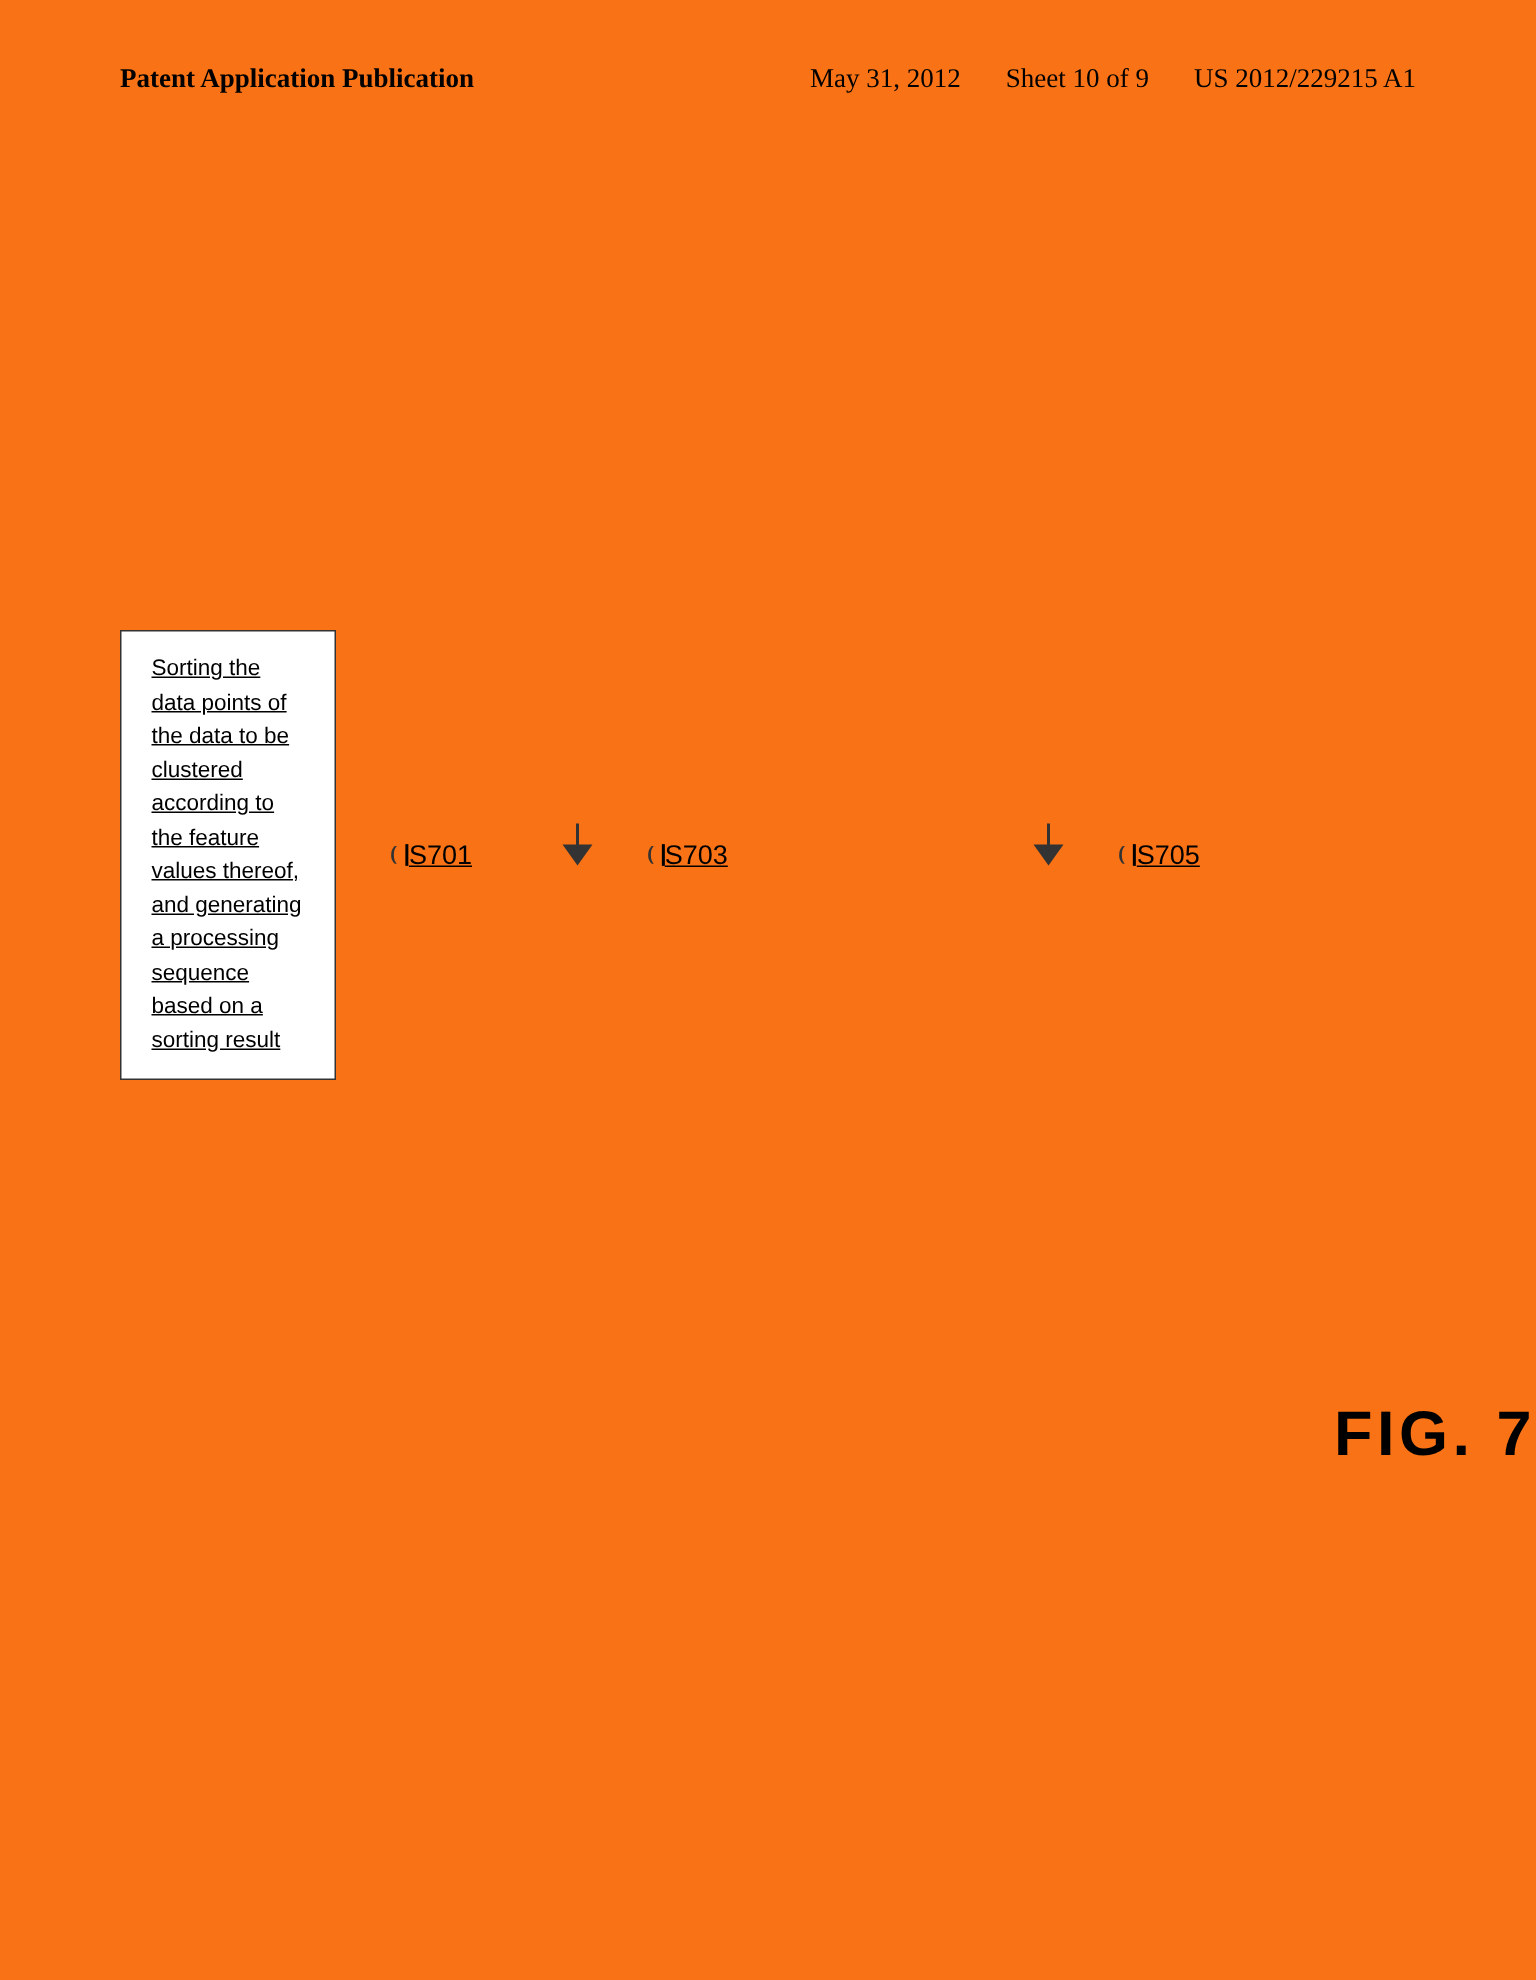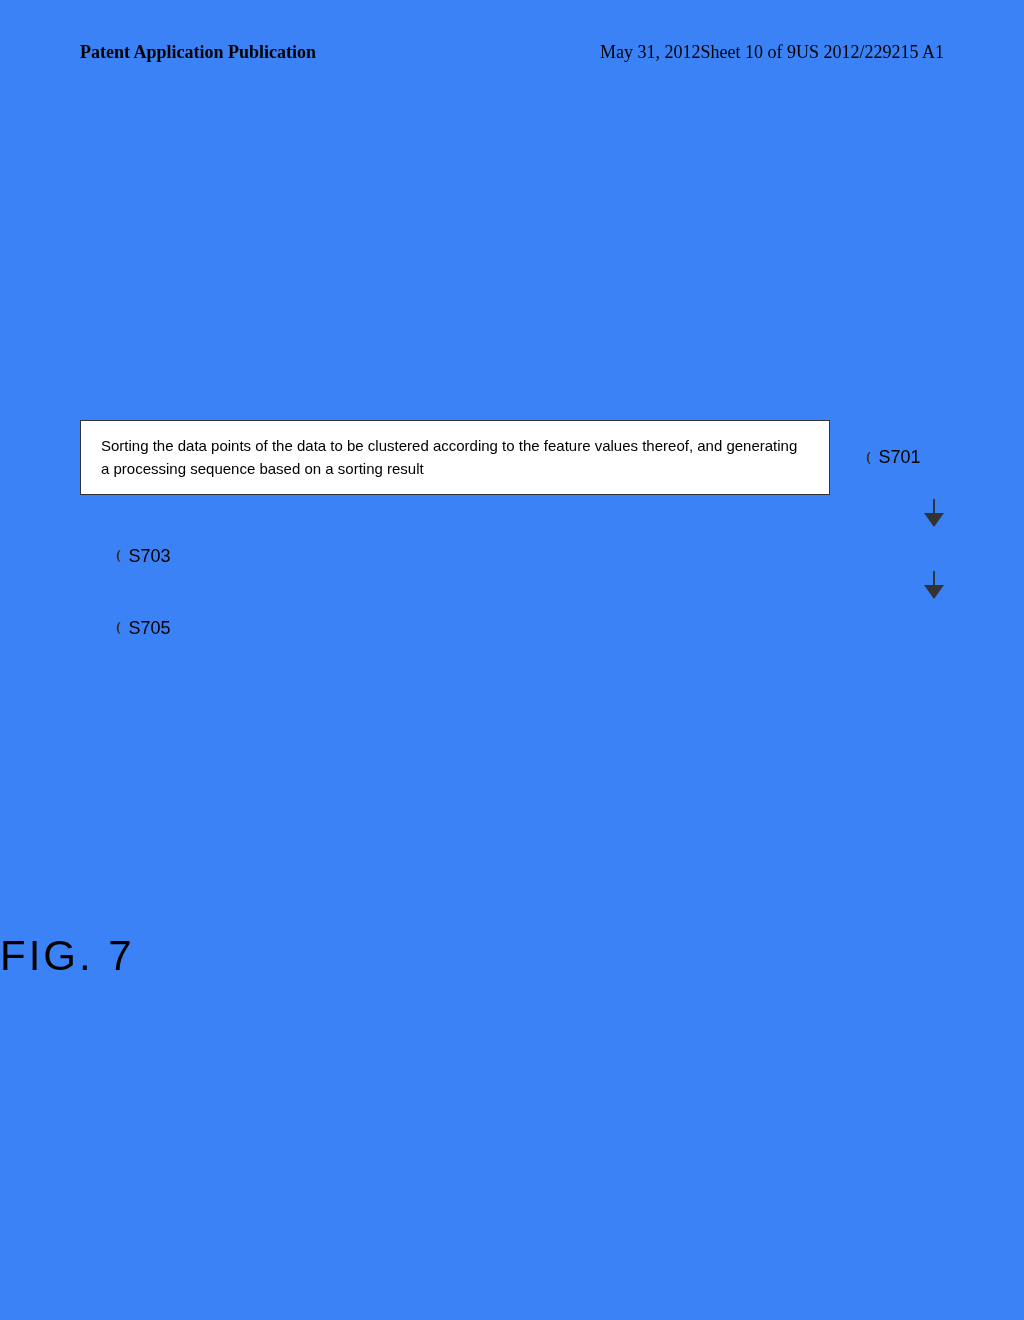--- a/index.html
+++ b/index.html
@@ -13,21 +13,21 @@
       height: 1320px;
       background: #ffffff;
       font-family: 'Times New Roman', Times, serif;
       position: relative;
       overflow: hidden;
     }
 
     .page-container {
       width: 1024px;
       height: 1320px;
-      background: #3b82f6;
+      background: #f97316;
       position: relative;
       padding: 40px 80px;
     }
 
     .header {
       display: flex;
       justify-content: space-between;
       align-items: flex-start;
       margin-bottom: 20px;
       border-bottom: none;
@@ -44,30 +44,32 @@
       display: flex;
       flex-direction: column;
       align-items: flex-end;
       font-size: 18px;
       font-family: 'Times New Roman', Times, serif;
       line-height: 1.4;
     }
 
     .header-date-sheet {
       display: flex;
+      gap: 30px;
     }
 
     .flowchart-container {
       position: absolute;
       top: 420px;
       left: 80px;
       right: 80px;
       display: flex;
-      flex-direction: column;
-      align-items: flex-end;
+      flex-direction: row;
+      align-items: center;
+      text-decoration: underline;
     }
 
     .step-row {
       display: flex;
       align-items: center;
       width: 100%;
       margin-bottom: 0;
     }
 
     .step-box {
@@ -122,23 +124,23 @@
       width: 2px;
       height: 18px;
       background: #333;
     }
 
     .fig-caption {
       position: absolute;
       bottom: 340px;
       left: 0;
       right: 0;
-      text-align: left;
+      text-align: right;
       font-size: 42px;
-      font-weight: normal;
+      font-weight: bold;
       font-family: Arial, sans-serif;
       letter-spacing: 3px;
     }
   </style>
 </head>
 <body>
 
 <div class="page-container">
 
   <div class="header">

